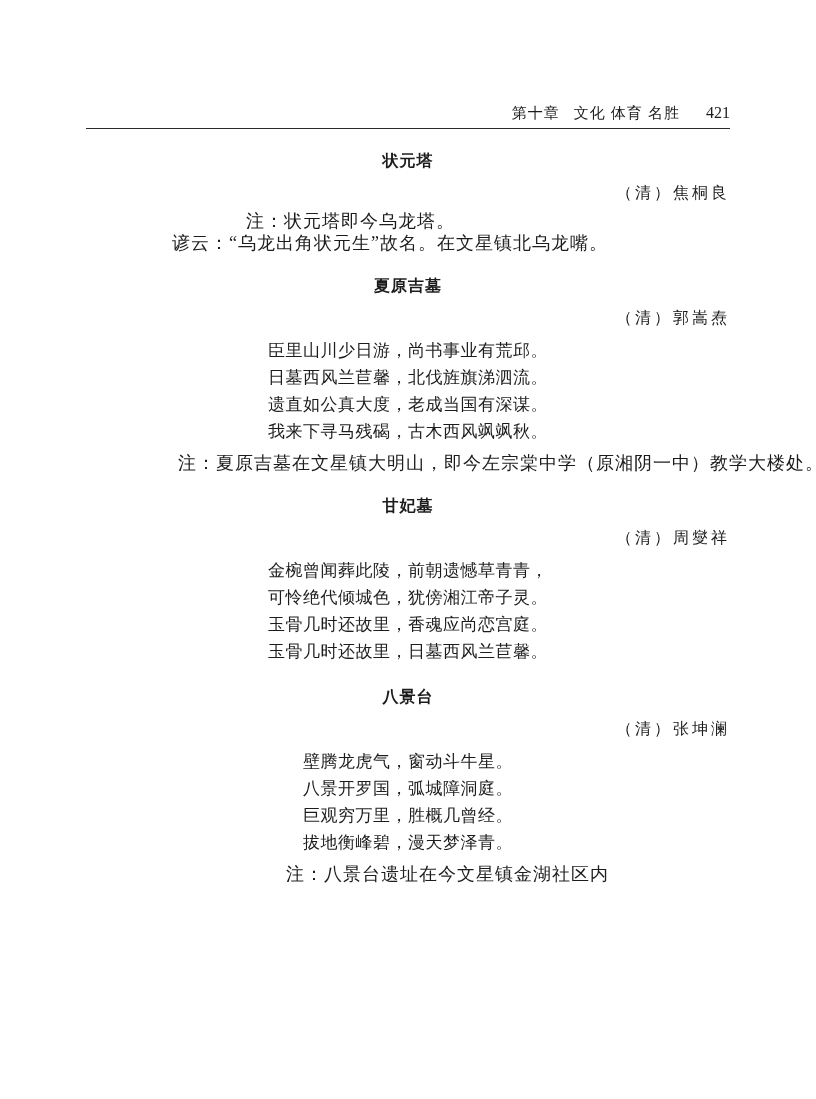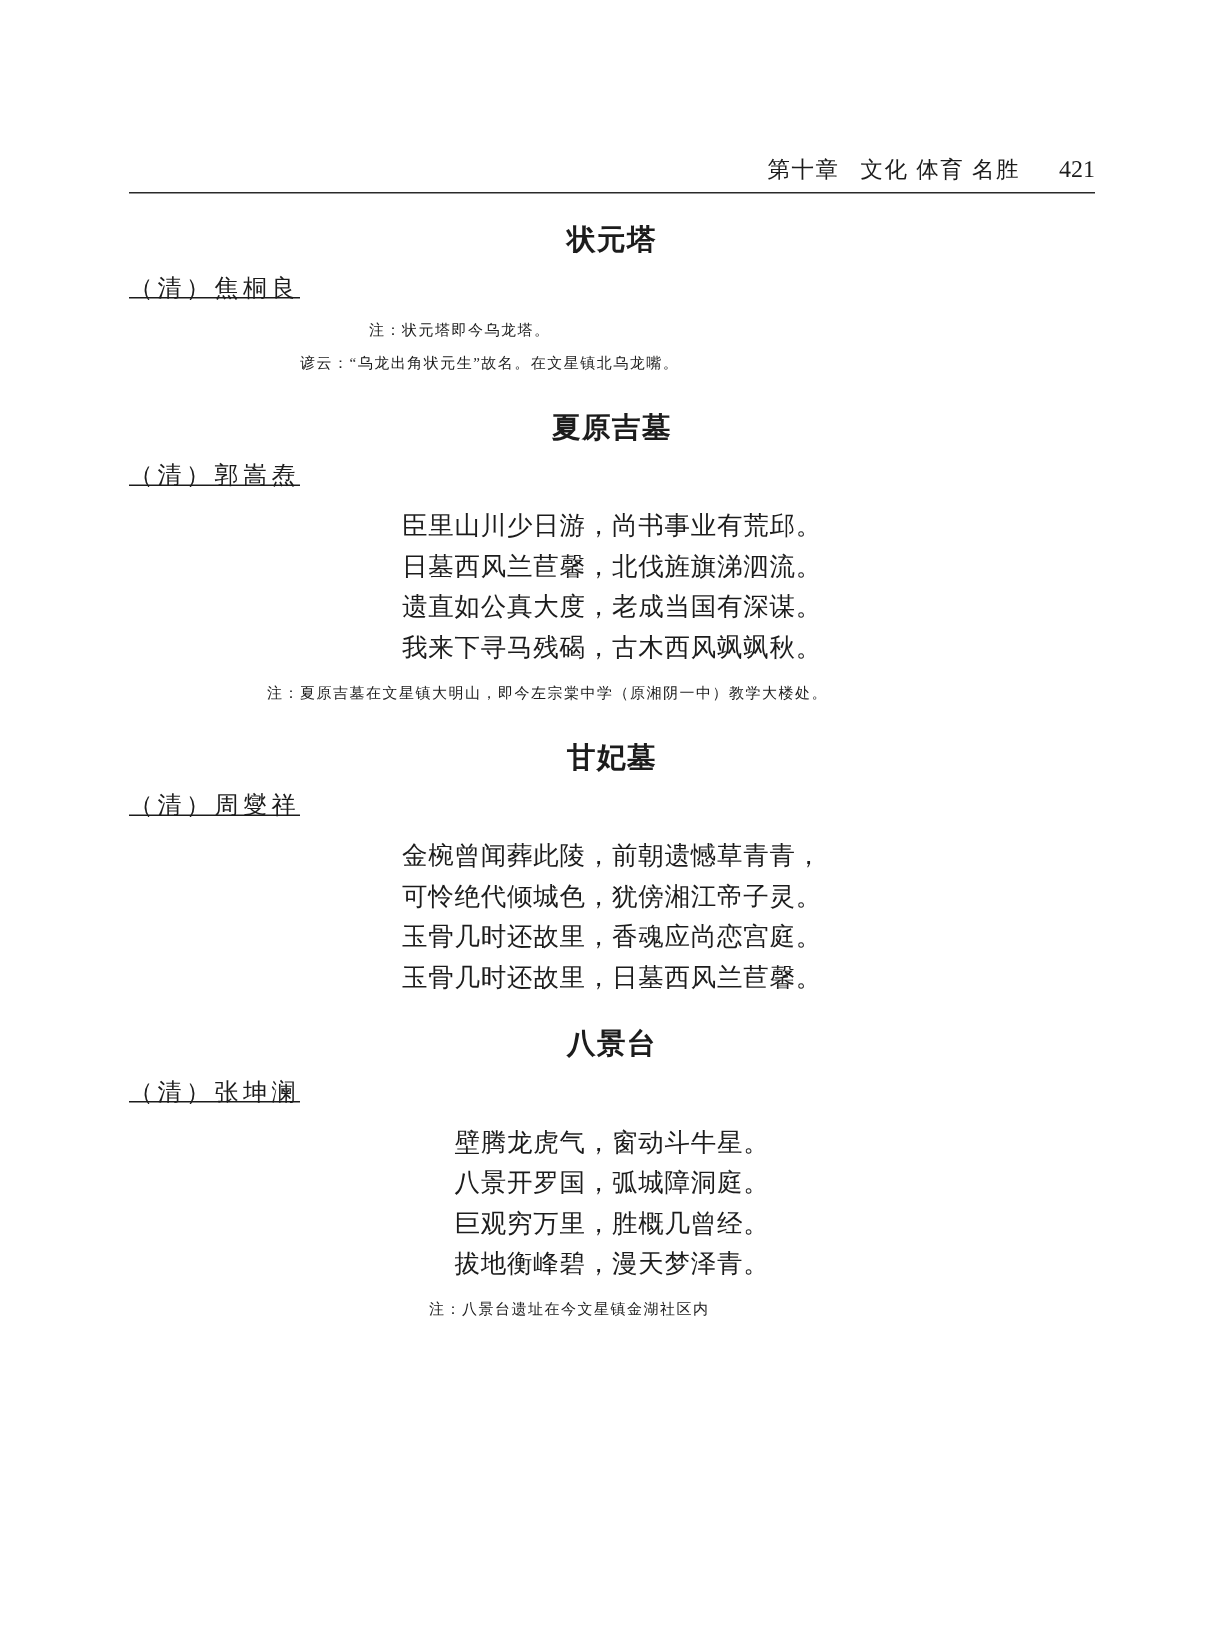--- a/index.html
+++ b/index.html
@@ -40,50 +40,49 @@
   }
   .head-rule {
     margin-top: 5px;
     border-bottom: 1.6px solid #2a2a2a;
   }
   
   .poem-section { margin-top: 21px; }
   .poem-title {
     margin: 0;
     text-align: center;
-    font-size: 19px;
+    font-size: 16px;
     font-weight: bold;
     letter-spacing: 1px;
     line-height: 22px;
   }
   .poem-author {
     margin-top: 11px;
-    text-align: left;
+    text-align: right;
     font-size: 16px;
     letter-spacing: 3px;
     line-height: 20px;
-    text-decoration: underline;
   }
   .verse { margin-top: 9px; }
   .verse-line {
     text-align: center;
     font-size: 17px;
     line-height: 27px;
     letter-spacing: 0.5px;
   }
   .notes {
     margin-top: 7px;
-    font-size: 10px;
+    font-size: 18px;
     line-height: 22px;
     letter-spacing: 1px;
   }
   .note { white-space: nowrap; }
   
   .indent-note   { margin-left: 160px; } 
-  .indent-cont   { margin-left: 114px; } 
+  .indent-cont   { margin-left: 86px; } 
   .indent-wide   { margin-left: 92px;  } 
   .indent-center { margin-left: 200px; } 
 </style>
 </head>
 <body>
 
 <div class="page">
 
   <div class="running-head">
     <div class="running-head-text">

